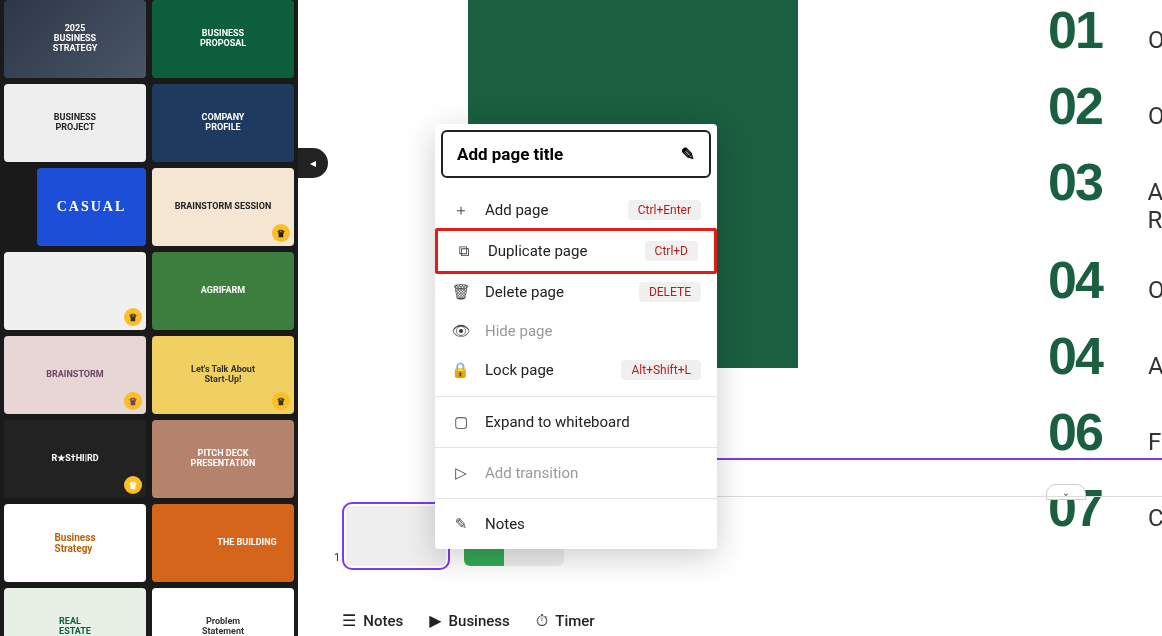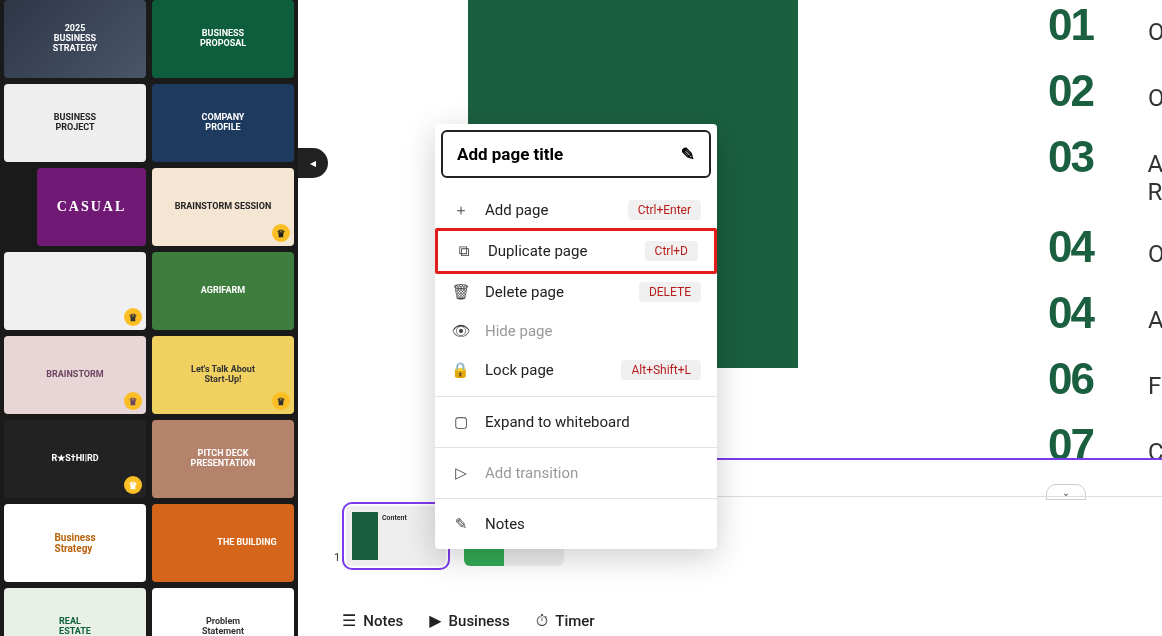--- a/index.html
+++ b/index.html
@@ -7,41 +7,41 @@
 
 .sidebar { position: absolute; left: 0; top: 0; width: 298px; height: 636px; background: #1a1a1a; padding: 0 4px; overflow: hidden; }
 .template-grid { display: grid; grid-template-columns: 1fr 1fr; gap: 6px; }
 .template-item { height: 78px; background: #555; border-radius: 4px; display: flex; align-items: center; justify-content: center; color: #fff; font-size: 9px; font-weight: 700; text-align: center; position: relative; overflow: hidden; line-height: 1.1; }
 .crown { position: absolute; right: 4px; bottom: 4px; width: 18px; height: 18px; background: #fbbf24; border-radius: 50%; display: flex; align-items: center; justify-content: center; font-size: 10px; }
 
 .t1 { background: linear-gradient(135deg,#2d3748,#4a5568); }
 .t2 { background: #0d5e3c; color: #fff; }
 .t3 { background: #eee; color: #222; }
 .t4 { background: #1e3a5f; }
-.t5 { background: #701a75; font-family: serif; font-size: 14px; letter-spacing: 2px; margin-left: 33px; }
+.t5 { background: #1d4ed8; font-family: serif; font-size: 14px; letter-spacing: 2px; margin-left: 33px; }
 .t6 { background: #f5e6d3; color: #222; }
 .t7 { background: #f0f0f0; color: #333; }
 .t8 { background: #3d7d3d; }
 .t9 { background: #e8d5d5; color: #6b4563; }
 .t10 { background: #f0d060; color: #333; }
 .t11 { background: #222; position: relative; }
 .t12 { background: #b5826b; }
 .t13 { background: #fff; color: #b8620a; text-align: left; padding: 8px; font-size: 10px; }
 .t14 { background: #d4651a; }
 .t15 { background: #e8f0e6; color: #0d5e3c; text-align: left; padding: 6px; }
 .t16 { background: #fff; color: #333; }
 
 .collapse-handle { position: absolute; left: 298px; top: 148px; width: 30px; height: 30px; background: #222; border-radius: 0 50% 50% 0; display: flex; align-items: center; justify-content: center; color: #fff; font-size: 12px; z-index: 5; }
 
 .canvas-area { position: absolute; left: 328px; top: 0; right: 0; bottom: 0; background: #fff; }
 
 .slide-green { position: absolute; left: 140px; top: 0; width: 330px; height: 368px; background: #1a5f3f; }
 .toc { position: absolute; left: 720px; top: 0; }
 .toc-row { display: flex; align-items: baseline; gap: 30px; margin-bottom: 16px; }
-.toc-num { font-size: 44px; font-weight: 800; color: #1a5f3f; width: 70px; font-family: Arial, sans-serif; letter-spacing: -2px; }
+.toc-num { font-size: 52px; font-weight: 800; color: #1a5f3f; width: 70px; font-family: Arial, sans-serif; letter-spacing: -2px; }
 .toc-label { font-size: 24px; color: #333; letter-spacing: 2px; font-weight: 400; }
 
 .context-menu { position: absolute; left: 435px; top: 124px; width: 282px; background: #fff; border-radius: 4px; box-shadow: 0 8px 32px rgba(0,0,0,0.2); z-index: 50; padding-bottom: 6px; }
 .cm-title { margin: 6px 6px 12px; padding: 12px 14px; border: 2px solid #222; border-radius: 6px; display: flex; align-items: center; justify-content: space-between; font-weight: 700; font-size: 17px; }
 .cm-item { display: flex; align-items: center; gap: 14px; padding: 10px 16px; font-size: 15px; color: #222; cursor: pointer; }
 .cm-item.disabled { color: #999; }
 .cm-shortcut { margin-left: auto; font-size: 12px; color: #b91c1c; background: #f0f0f0; padding: 3px 10px; border-radius: 4px; }
 .cm-hl { border: 3px solid #e21b1b; border-radius: 2px; margin: -2px 0; }
 .cm-sep { height: 1px; background: #e3e3e3; margin: 6px 0; }
 .cm-icon { width: 20px; display: inline-flex; justify-content: center; color: #444; }
@@ -182,24 +182,20 @@
       <div class="cm-item">
         <span class="cm-icon">✎</span>
         <span>Notes</span>
       </div>
     </div>
 </div>
 
 <div class="thumbstrip">
   <div class="thumb selected">
     <span class="thumb-num">1</span>
-    <div class="thumb-preview">
-      <div class="thumb-green"></div>
-      <div class="thumb-content">Content</div>
-    </div>
   </div>
   <div class="thumb" style="background:linear-gradient(90deg,#3a5 40%,#eee 40%)"></div>
 </div>
 
 <div class="bottombar">
   <div class="bb-item">
     <span class="bb-icon">☰</span>
     <span>Notes</span>
   </div>
   <div class="bb-item">

